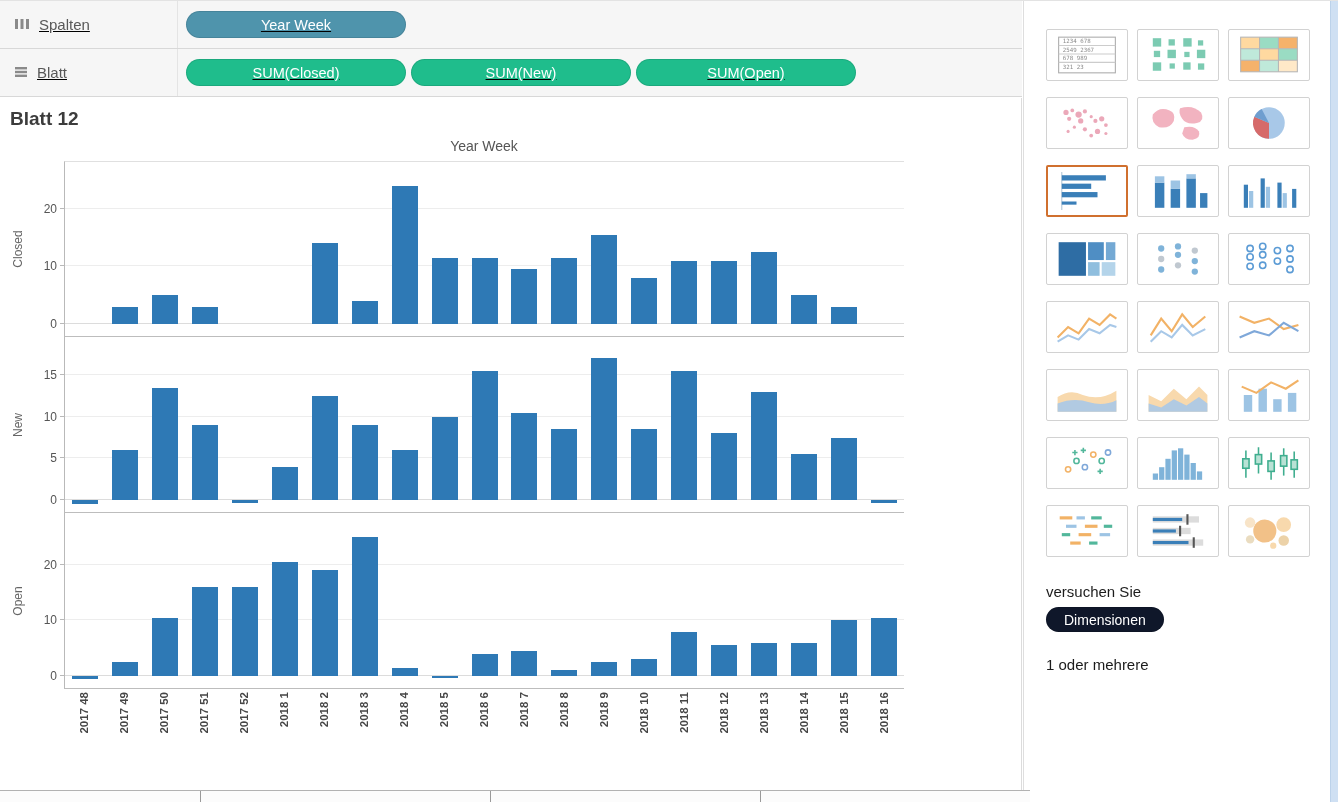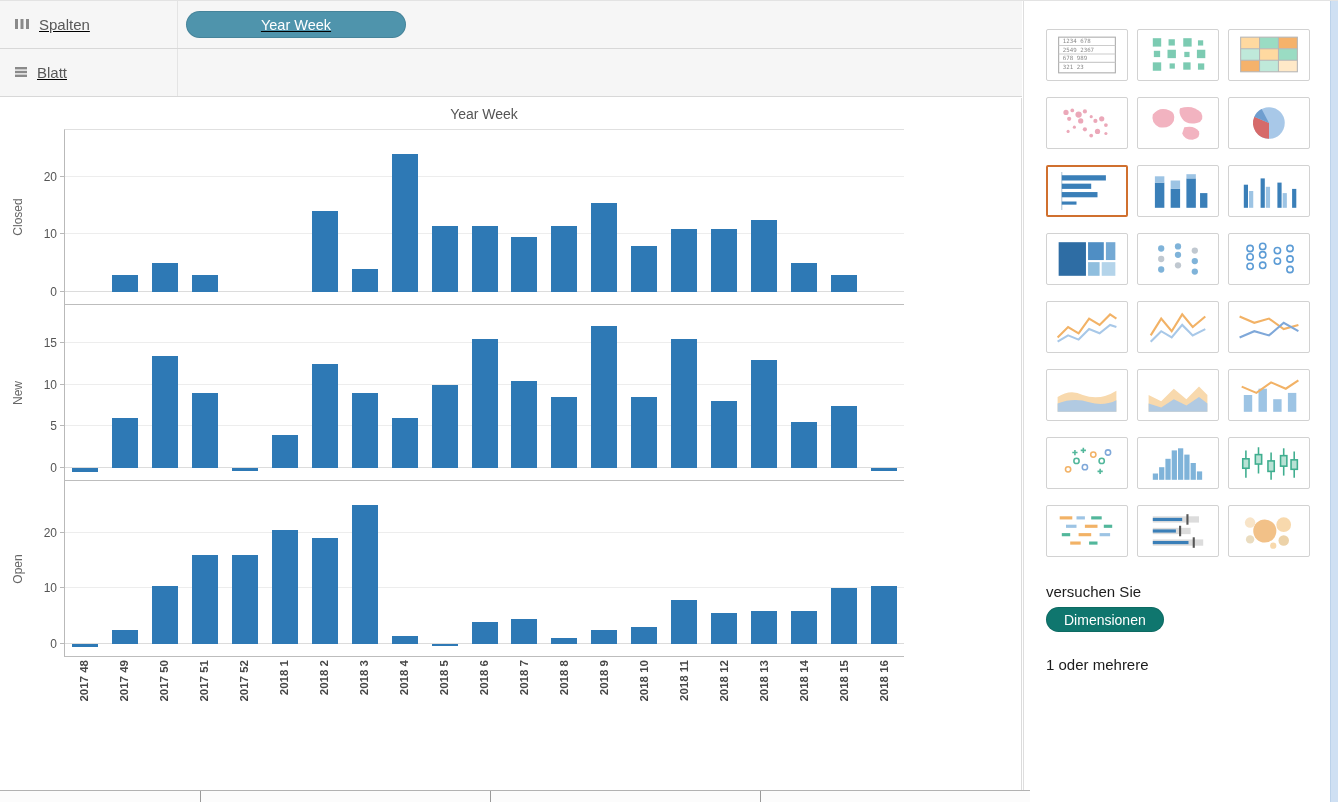--- a/index.html
+++ b/index.html
@@ -79,24 +79,30 @@
           <svg width="14" height="12" viewBox="0 0 14 12">
               <g fill="#8a8a8a">
                 <rect x="1" y="1" width="12" height="2.4"></rect>
                 <rect x="1" y="4.8" width="12" height="2.4"></rect>
                 <rect x="1" y="8.6" width="12" height="2.4"></rect>
               </g>
             </svg>
         </span>
         <span class="shelf-label">Blatt</span>
       </div>
+      <div class="pill-area" id="rows-pills">
+          <div class="pill" style="background: rgb(31, 189, 140);">SUM(Closed)</div>
+          <div class="pill" style="background: rgb(31, 189, 140);">SUM(New)</div>
+          <div class="pill" style="background: rgb(31, 189, 140);">SUM(Open)</div>
+        </div>
     </div>
   </div>
 
   <div class="sheet">
+    <div class="sheet-title">Blatt 12</div>
     <div class="chart-title">Year Week</div>
     <div id="chart">
         <div class="panel first">
           <div class="zero" style="bottom: 12px;"></div>
           <div class="tick-mark" style="bottom: 12px;"></div>
           <div class="tick-label" style="bottom: 5px;">0</div>
           <div class="gl" style="bottom: 69.6923px;"></div>
           <div class="tick-mark" style="bottom: 69.6923px;"></div>
           <div class="tick-label" style="bottom: 62.6923px;">10</div>
           <div class="gl" style="bottom: 127.385px;"></div>
@@ -676,21 +682,21 @@
             <circle cx="46" cy="14" r="7" fill="#f8d9ad"></circle>
             <circle cx="46" cy="29" r="5" fill="#ecd2a8"></circle>
             <circle cx="14" cy="12" r="5" fill="#f8e4c8"></circle>
             <circle cx="14" cy="28" r="4" fill="#eadcc0"></circle>
             <circle cx="36" cy="34" r="3" fill="#f8d9ad"></circle>
           </svg>
         </div>
       </div>
     <div class="hint">
       <div class="hint-l2">versuchen Sie</div>
-      <div><span class="pill" style="background: #0f766e;">Dimensionen</span></div>
+      <div><span class="pill" style="background: #0f172a;">Dimensionen</span></div>
       <div class="hint-sub">1 oder mehrere</div>
     </div>
   </div>
 
   <div class="bottom-strip">
     <div class="vline" style="left:200px"></div>
     <div class="vline" style="left:490px"></div>
     <div class="vline" style="left:760px"></div>
   </div>
 

